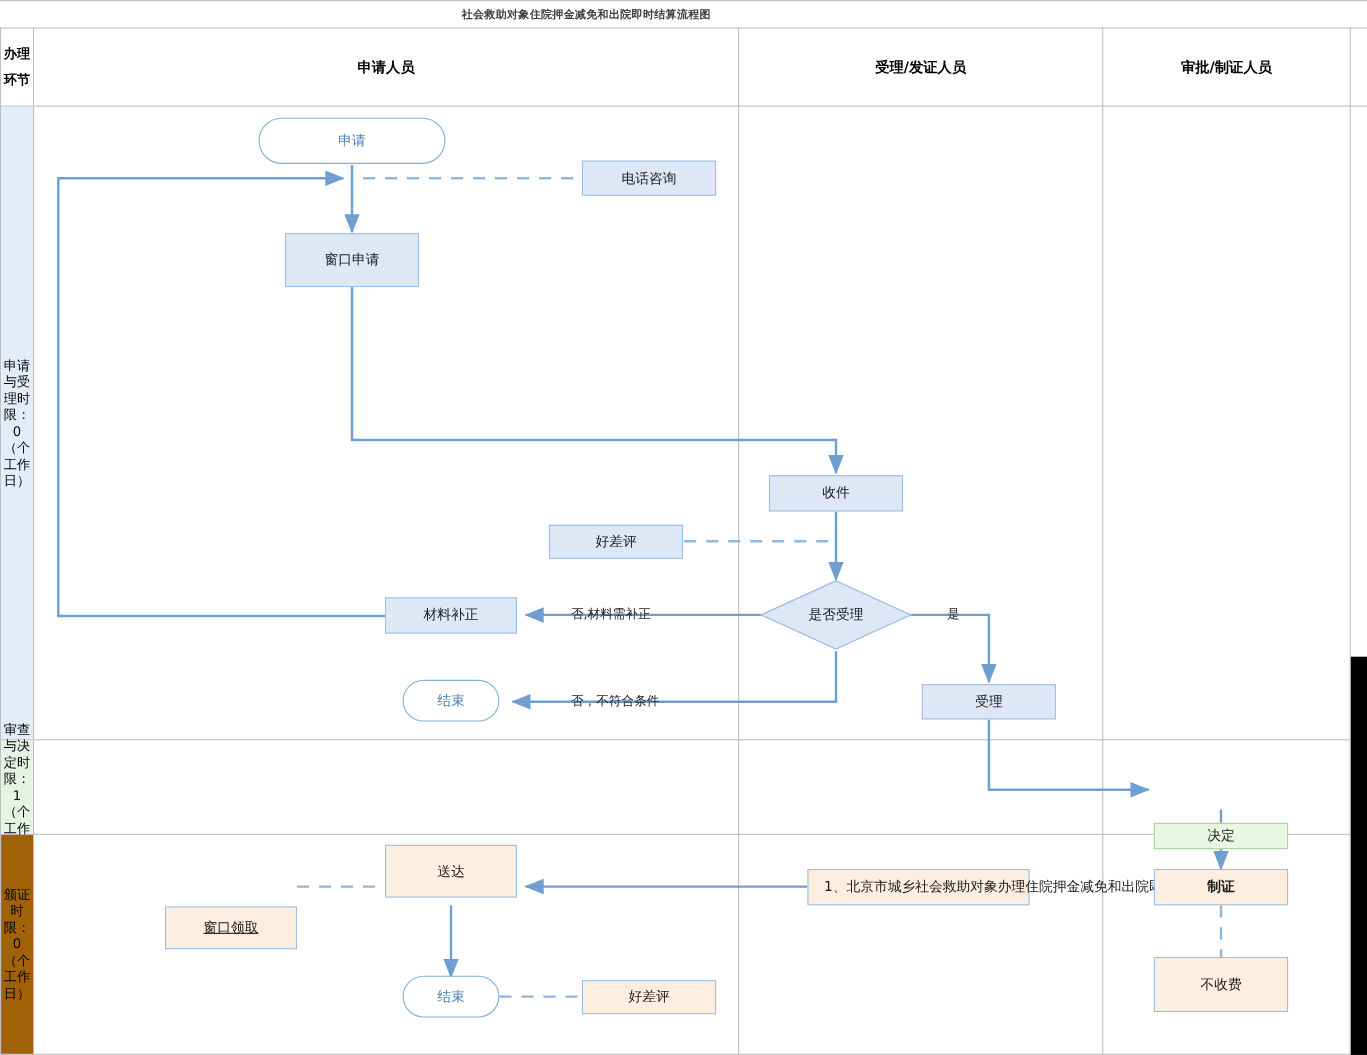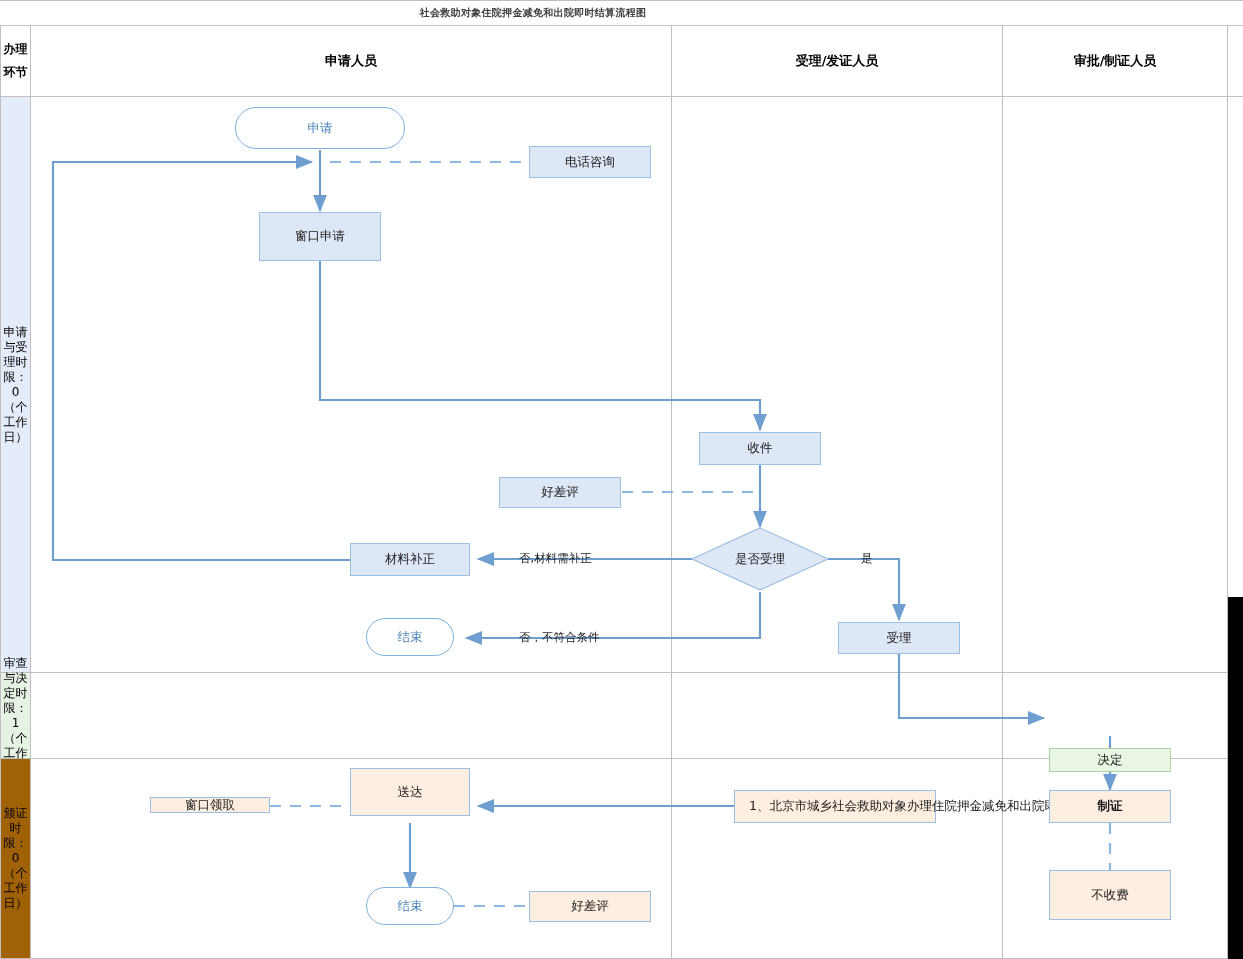--- a/index.html
+++ b/index.html
@@ -186,21 +186,21 @@
   <div class="node n-blue" style="left:838px;top:622px;width:122px;height:32px;">受理</div>
 
   <div class="node n-green" style="left:1049px;top:708px;width:122px;height:24px;margin-top:40px;">决定</div>
 
   <div class="node n-orange overflow-text" style="left:734px;top:790px;width:202px;height:33px;">1、北京市城乡社会救助对象办理住院押金减免和出院即时结算登记表</div>
 
   <div class="node n-orange" style="left:1049px;top:790px;width:122px;height:33px;font-weight:bold;">制证</div>
 
   <div class="node n-orange" style="left:1049px;top:870px;width:122px;height:50px;">不收费</div>
 
-  <div class="node n-orange" style="left:150px;top:797px;width:120px;height:16px;">窗口领取</div>
+  <div class="node n-orange" style="left:150px;top:824px;width:120px;height:39px;text-decoration:underline;">窗口领取</div>
 
   <div class="node n-orange" style="left:350px;top:768px;width:120px;height:48px;">送达</div>
 
   <div class="node n-term" style="left:366px;top:887px;width:88px;height:38px;">结束</div>
 
   <div class="node n-orange" style="left:529px;top:891px;width:122px;height:31px;">好差评</div>
 
   <div class="edge-label" style="left:519px;top:551px;">否,材料需补正</div>
   <div class="edge-label" style="left:861px;top:551px;">是</div>
   <div class="edge-label" style="left:519px;top:630px;">否，不符合条件</div>

